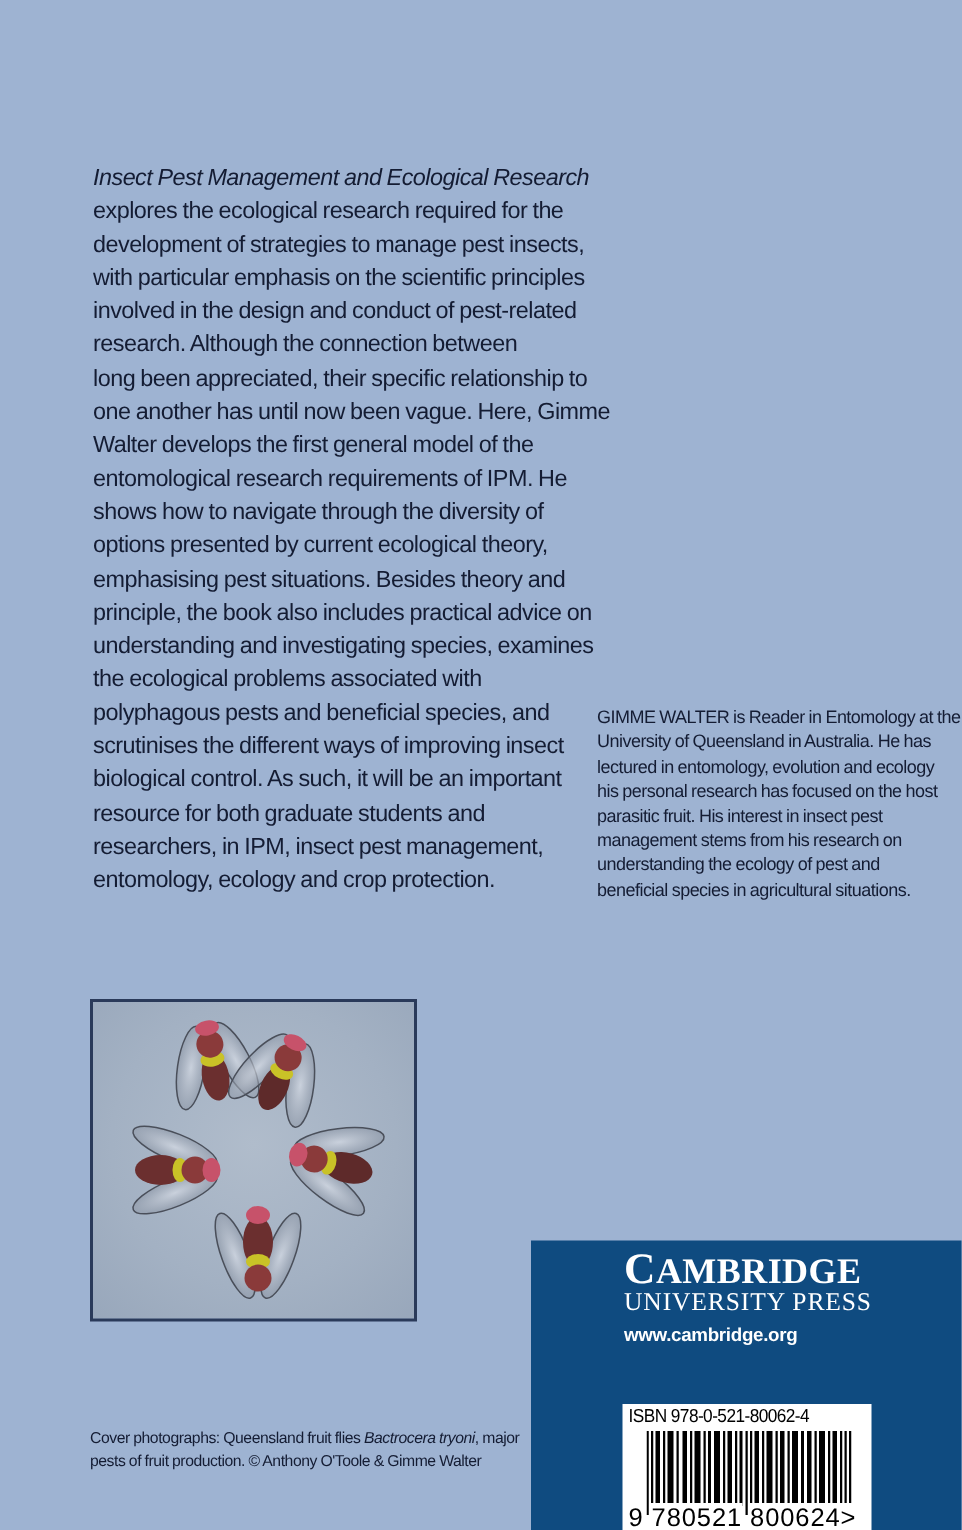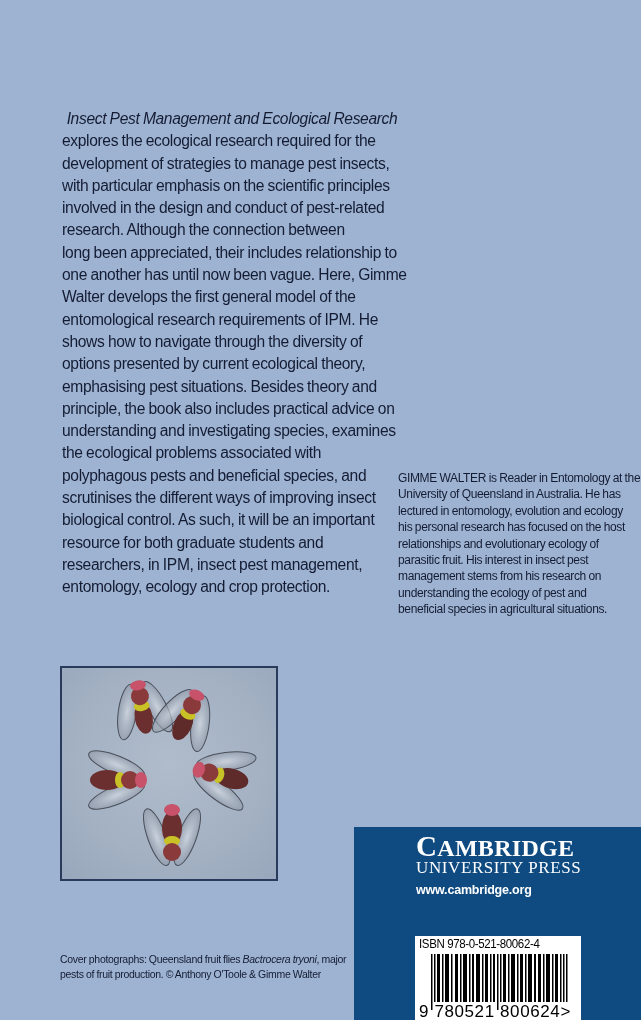--- a/index.html
+++ b/index.html
@@ -9,21 +9,21 @@
       font-family: "Liberation Sans", sans-serif;
       color: #16213a;
     }
     .blurb {
       position: absolute; left: 62px; top: 108px; width: 340px;
       font-size: 15.6px; line-height: 22.3px; letter-spacing: -0.35px;
       word-spacing: -0.5px;
       color: #141c33;
     }
     .blurb .line { display: block; white-space: nowrap; }
-    .blurb .title { font-style: italic; text-align: center; }
+    .blurb .title { font-style: italic; }
     .bio {
       position: absolute; left: 398px; top: 470px; width: 243px;
       font-size: 12px; line-height: 16.4px; letter-spacing: -0.35px;
       word-spacing: -0.4px;
       color: #141c33;
     }
     .bio .line { display: block; white-space: nowrap; }
     .photo {
       position: absolute; left: 60px; top: 666px; width: 218px; height: 215px;
       border: 2px solid #2a3a5a; box-sizing: border-box;
@@ -80,21 +80,21 @@
 </head>
 <body>
 
 <div class="blurb">
   <span class="line title">Insect Pest Management and Ecological Research</span>
   <span class="line">explores the ecological research required for the</span>
   <span class="line">development of strategies to manage pest insects,</span>
   <span class="line">with particular emphasis on the scientific principles</span>
   <span class="line">involved in the design and conduct of pest-related</span>
   <span class="line">research. Although the connection between</span>
-  <span class="line">long been appreciated, their includes relationship to</span>
+  <span class="line">long been appreciated, their specific relationship to</span>
   <span class="line">one another has until now been vague. Here, Gimme</span>
   <span class="line">Walter develops the first general model of the</span>
   <span class="line">entomological research requirements of IPM. He</span>
   <span class="line">shows how to navigate through the  diversity of</span>
   <span class="line">options presented by current ecological theory,</span>
   <span class="line">emphasising pest situations. Besides theory and</span>
   <span class="line">principle, the book also includes practical advice on</span>
   <span class="line">understanding and investigating species, examines</span>
   <span class="line">the ecological problems associated with</span>
   <span class="line">polyphagous pests and beneficial species, and</span>
@@ -103,21 +103,20 @@
   <span class="line">resource for both graduate students and</span>
   <span class="line">researchers, in IPM, insect pest management,</span>
   <span class="line">entomology, ecology and crop protection.</span>
 </div>
 
 <div class="bio">
   <span class="line">GIMME WALTER is Reader in Entomology at the</span>
   <span class="line">University of Queensland in Australia. He has</span>
   <span class="line">lectured in entomology, evolution and ecology</span>
   <span class="line">his personal research has focused on the host</span>
-  <span class="line">relationships and evolutionary ecology of</span>
   <span class="line">parasitic fruit. His interest in insect pest</span>
   <span class="line">management stems from his research on</span>
   <span class="line">understanding the ecology of pest and</span>
   <span class="line">beneficial species in agricultural situations.</span>
 </div>
 
 <div class="photo">
   <svg width="214" height="211" viewBox="0 0 214 211">
     <defs>
       <radialGradient id="wing" cx="50%" cy="50%" r="60%">

